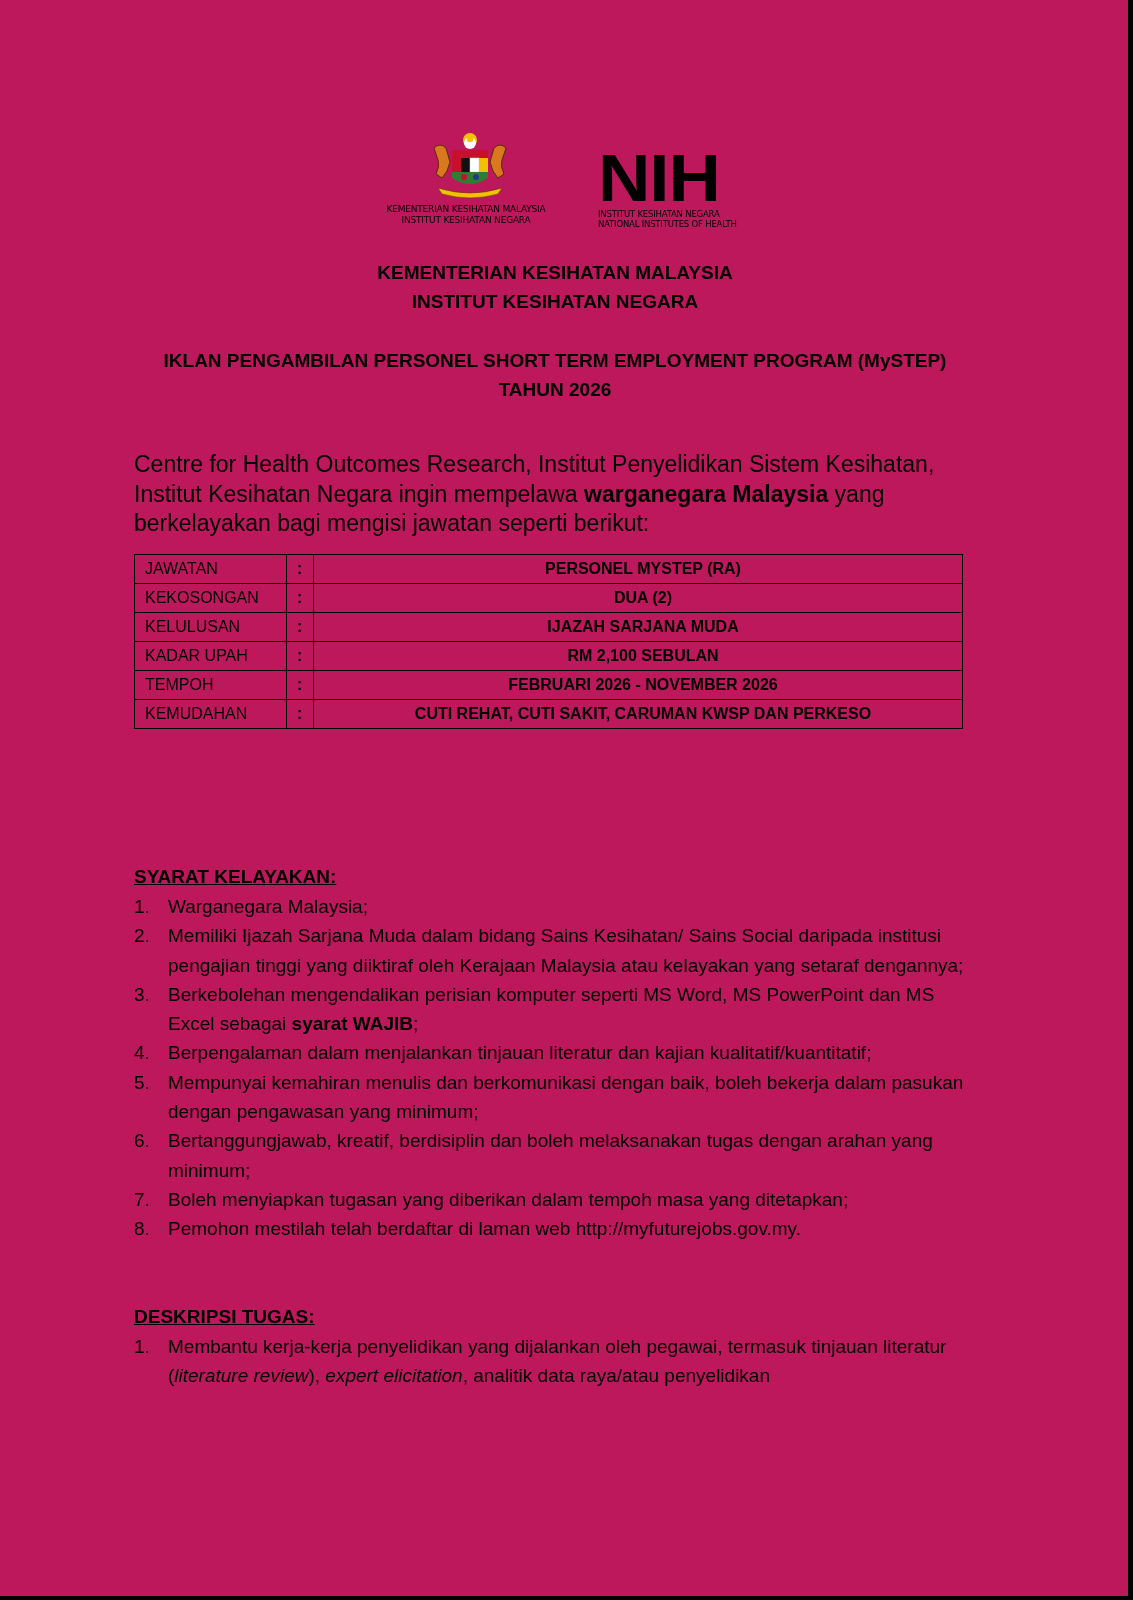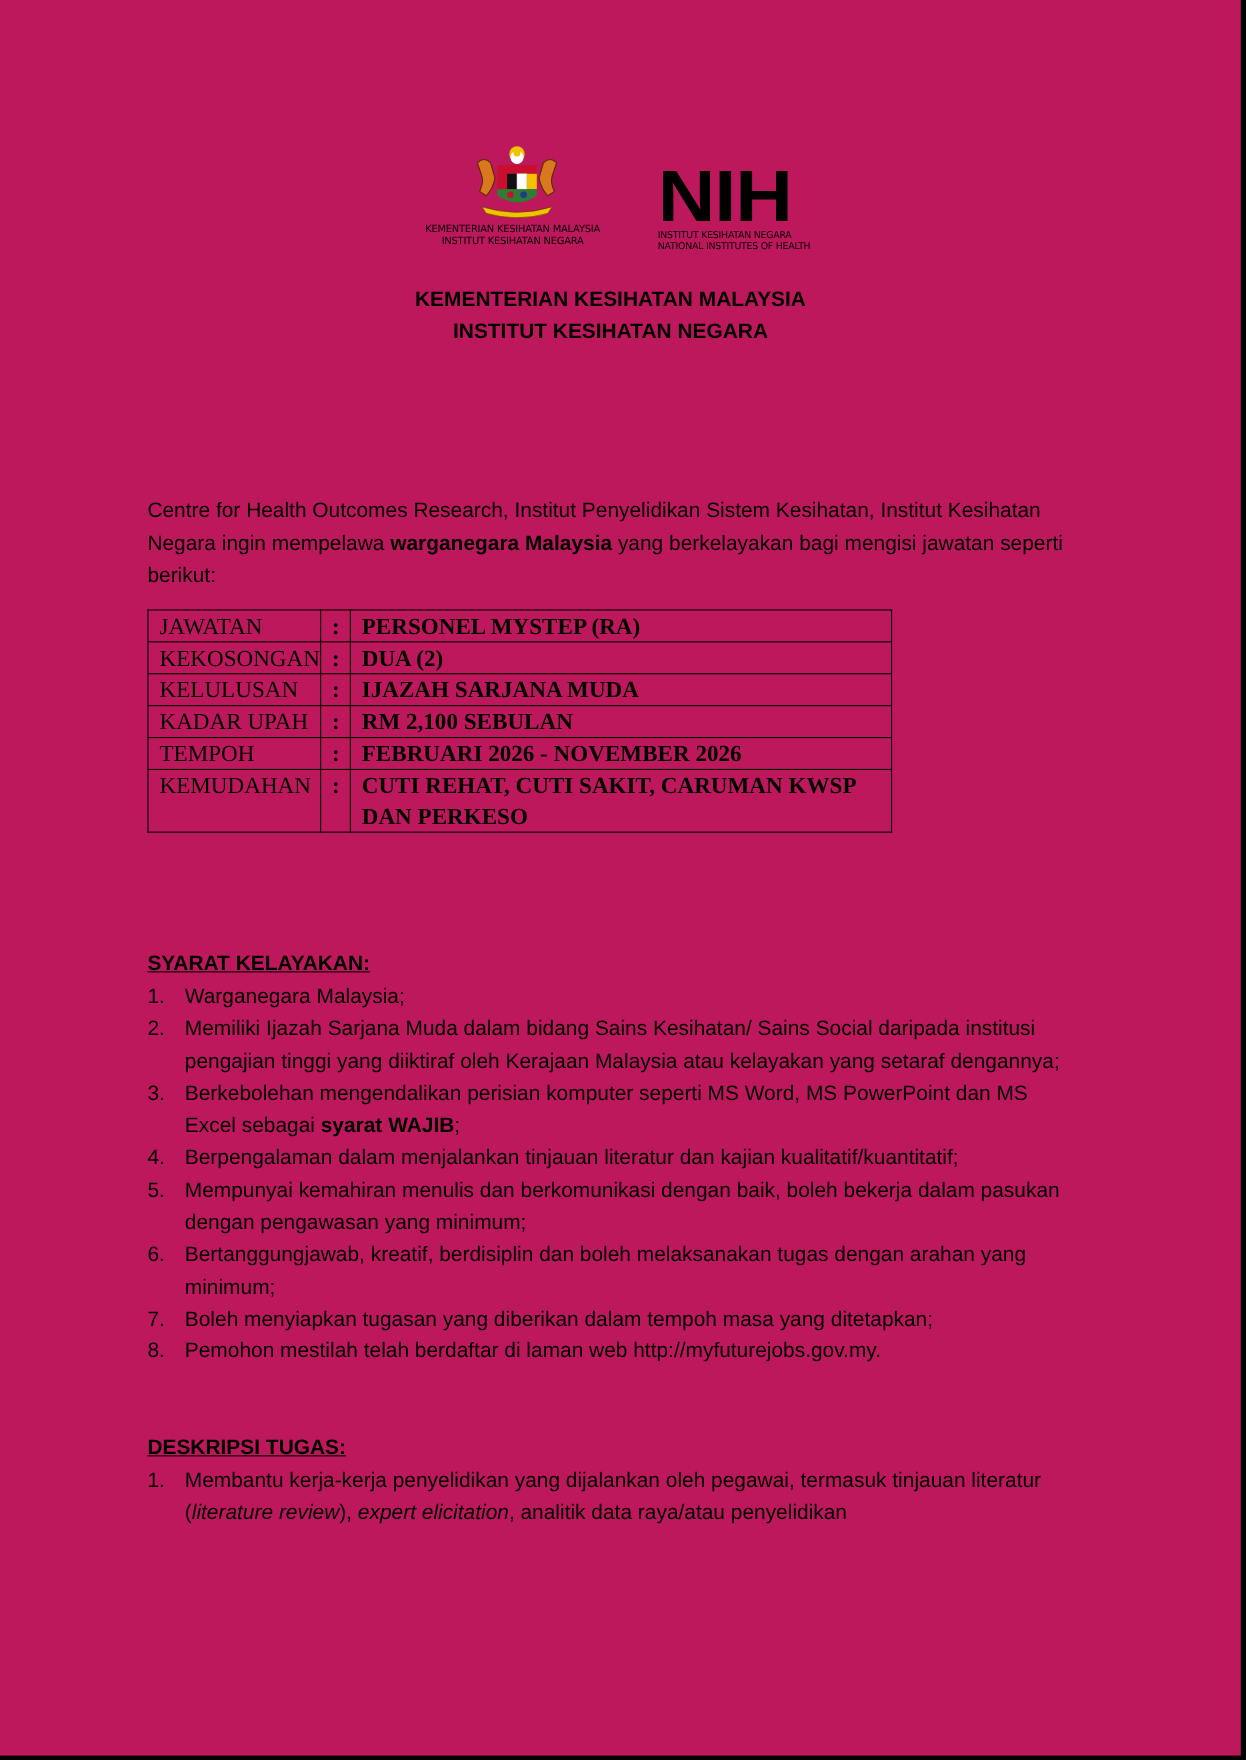--- a/index.html
+++ b/index.html
@@ -24,30 +24,30 @@
   .nih-logo { position: absolute; left: 190px; top: 20px; width: 160px; height: 90px; margin-left: 28px; }
   .nih-mark { font-family: "Liberation Sans", sans-serif; font-weight: bold; font-size: 66px;
     line-height: 60px; letter-spacing: -1px; transform: scaleX(1.1); transform-origin: left; }
   .nih-sub { font-size: 8.5px; line-height: 10px; font-family: "DejaVu Sans", sans-serif; margin-top: 1px; letter-spacing: -0.2px; }
 
   .heading { position: absolute; left: 0; width: 1110px; text-align: center; font-weight: bold;
     font-size: 19px; line-height: 29px; }
   .h-org { top: 258px; }
   .h-ad { top: 346px; }
 
-  .intro { position: absolute; left: 134px; top: 450px; width: 840px; font-size: 19px; line-height: 29.5px; }
+  .intro { position: absolute; left: 134px; top: 450px; width: 840px; font-size: 23px; line-height: 29.5px; }
   .intro b { font-weight: bold; }
 
-  table.info { position: absolute; left: 134px; top: 554px; width: 677px; border-collapse: collapse;
-    font-size: 21px; font-family: Liberation Serif, serif; }
+  table.info { position: absolute; left: 134px; top: 554px; width: 829px; border-collapse: collapse;
+    font-size: 16px; }
   table.info td { border: 1px solid #000; padding: 0 0 0 10px; height: 27.5px; line-height: 28px; vertical-align: top; }
   table.info td.lbl { width: 141px; font-weight: normal; }
   table.info td.col { width: 16px; padding: 0 0 0 10px; font-weight: bold; }
   table.info td.val { font-weight: bold; }
-  table.info td.val div { line-height: 28px; }
+  table.info td.val div { line-height: 28px; text-align: center; }
 
   .section-title { position: absolute; left: 134px; font-weight: bold; text-decoration: underline; font-size: 19px; line-height: 29px; }
   .st-syarat { top: 862px; }
   .st-tugas { top: 1302px; text-align: right; }
 
   ol.list { position: absolute; left: 134px; width: 840px; margin: 0; padding: 0; list-style: none;
     font-size: 19px; line-height: 29.3px; }
   ol.list li { position: relative; padding-left: 34px; }
   ol.list li .num { position: absolute; left: 0; top: 0; }
   .l-syarat { top: 892px; }
@@ -94,20 +94,24 @@
         <div>NATIONAL INSTITUTES OF HEALTH</div>
       </div>
     </div>
   </div>
 
   <div class="heading h-org">
     <div>KEMENTERIAN KESIHATAN MALAYSIA</div>
     <div>INSTITUT KESIHATAN NEGARA</div>
   </div>
 
+  <div class="heading h-ad">
+    <div>IKLAN PENGAMBILAN PERSONEL SHORT TERM EMPLOYMENT PROGRAM (MySTEP)</div>
+    <div>TAHUN 2026</div>
+  </div>
 
   <p class="intro" style="margin:0;">
     <span>Centre for Health Outcomes Research, Institut Penyelidikan Sistem Kesihatan, Institut Kesihatan Negara ingin mempelawa </span><b>warganegara Malaysia</b><span> yang berkelayakan bagi mengisi jawatan seperti berikut:</span>
   </p>
 
   <table class="info">
     <tbody id="info-body">
         <tr>
           <td class="lbl">JAWATAN</td>
           <td class="col">:</td>

